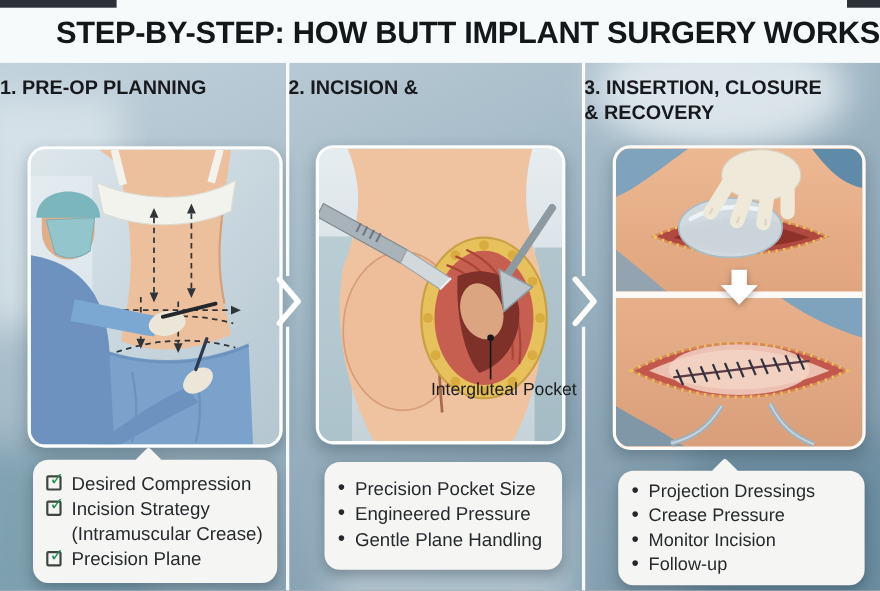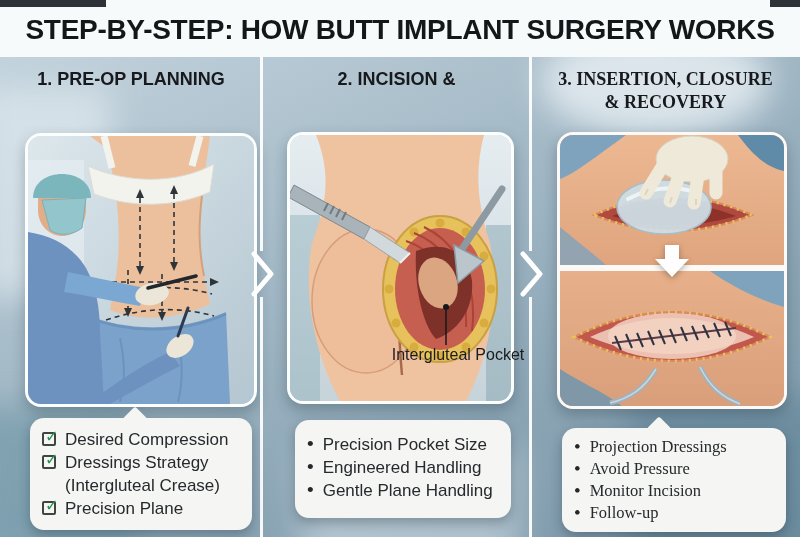--- a/index.html
+++ b/index.html
@@ -2,42 +2,42 @@
 <html><head>
 <meta charset="utf-8">
 <style>
   html,body{margin:0;padding:0;background:#4a545c;}
   *{box-sizing:border-box;}
   .stage{position:relative;width:800px;height:537px;overflow:hidden;
          font-family:"Liberation Sans","DejaVu Sans",sans-serif;background:#f7fafb;}
 
   
   .titlebar{position:absolute;top:0;left:0;width:800px;height:57px;background:#f7fafb;z-index:5;}
-  .title{position:absolute;top:0;left:0;width:100%;height:57px;line-height:60px;text-align:center;
+  .title{position:absolute;top:0;left:0;width:100%;height:57px;line-height:60px;text-align:right;
          font-size:28px;font-weight:bold;letter-spacing:-0.3px;color:#14171a;}
   .chip{position:absolute;top:0;height:7px;background:#2c3237;z-index:6;}
   .chipL{left:0;width:106px;}
   .chipR{right:0;width:30px;}
 
   
   .content{position:absolute;top:57px;left:0;width:800px;height:480px;overflow:hidden;
            background:linear-gradient(155deg,#c2d2dc 0%,#a7bcc9 35%,#8aa4b4 70%,#7b97a8 100%);}
   .bgshape{position:absolute;filter:blur(16px);}
   .bg1{left:-20px;top:30px;width:130px;height:210px;background:#e2ecf1;opacity:.65;}
   .bg2{left:-30px;bottom:-20px;width:170px;height:150px;background:#6d96a6;opacity:.6;}
   .bg3{left:540px;top:-30px;width:230px;height:110px;background:#e9f0f4;border-radius:50%;opacity:.8;}
   .bg4{right:-30px;bottom:-30px;width:200px;height:170px;background:#5d8296;opacity:.55;}
   .bg5{left:300px;bottom:-30px;width:220px;height:120px;background:#d8e3e9;opacity:.5;}
 
   
   .col{position:absolute;top:0;height:480px;}
   .col1{left:0;width:262px;}
   .col2{left:262px;width:269px;}
-  .col3{left:531px;width:269px;font-family:Liberation Serif, serif;}
-  .colheader{position:absolute;top:11px;left:0;width:100%;text-align:center;
+  .col3{left:531px;width:269px;}
+  .colheader{position:absolute;top:11px;left:0;width:100%;text-align:left;
              font-size:18px;font-weight:bold;line-height:23px;color:#17191c;}
 
   
   .divseg{position:absolute;width:3px;background:rgba(255,255,255,.93);z-index:3;}
   .chev{position:absolute;z-index:3;}
 
   
   .frame{position:absolute;border:3px solid rgba(255,255,255,.93);border-radius:16px;
          overflow:hidden;box-shadow:0 6px 14px rgba(22,38,52,.28);background:#cfdbe2;z-index:2;}
   .frame1{left:25px;top:76px;width:232px;height:274px;}
@@ -152,21 +152,21 @@
 
       <div class="card card1">
         <div class="tail" style="left:96px"></div>
         <ul>
             <li>
             <span class="cbx"><i>✓</i></span>
             <span class="lbl">Desired Compression</span>
           </li>
             <li>
             <span class="cbx"><i>✓</i></span>
-            <span class="lbl">Dressings Strategy (Intergluteal Crease)</span>
+            <span class="lbl">Incision Strategy (Intramuscular Crease)</span>
           </li>
             <li>
             <span class="cbx"><i>✓</i></span>
             <span class="lbl">Precision Plane</span>
           </li>
           </ul>
       </div>
     </div>
 
     <div class="col col2">
@@ -243,21 +243,21 @@
       <div class="annot">Intergluteal Pocket</div>
 
       <div class="card card2">
         <ul>
             <li>
             <span class="blt">•</span>
             <span class="lbl">Precision Pocket Size</span>
           </li>
             <li>
             <span class="blt">•</span>
-            <span class="lbl">Engineered Handling</span>
+            <span class="lbl">Engineered Pressure</span>
           </li>
             <li>
             <span class="blt">•</span>
             <span class="lbl">Gentle Plane Handling</span>
           </li>
           </ul>
       </div>
     </div>
 
     <div class="col col3">
@@ -354,21 +354,21 @@
 
       <div class="card card3">
         <div class="tail" style="left:88px"></div>
         <ul>
             <li>
             <span class="blt">•</span>
             <span class="lbl">Projection Dressings</span>
           </li>
             <li>
             <span class="blt">•</span>
-            <span class="lbl">Avoid Pressure</span>
+            <span class="lbl">Crease Pressure</span>
           </li>
             <li>
             <span class="blt">•</span>
             <span class="lbl">Monitor Incision</span>
           </li>
             <li>
             <span class="blt">•</span>
             <span class="lbl">Follow-up</span>
           </li>
           </ul>

